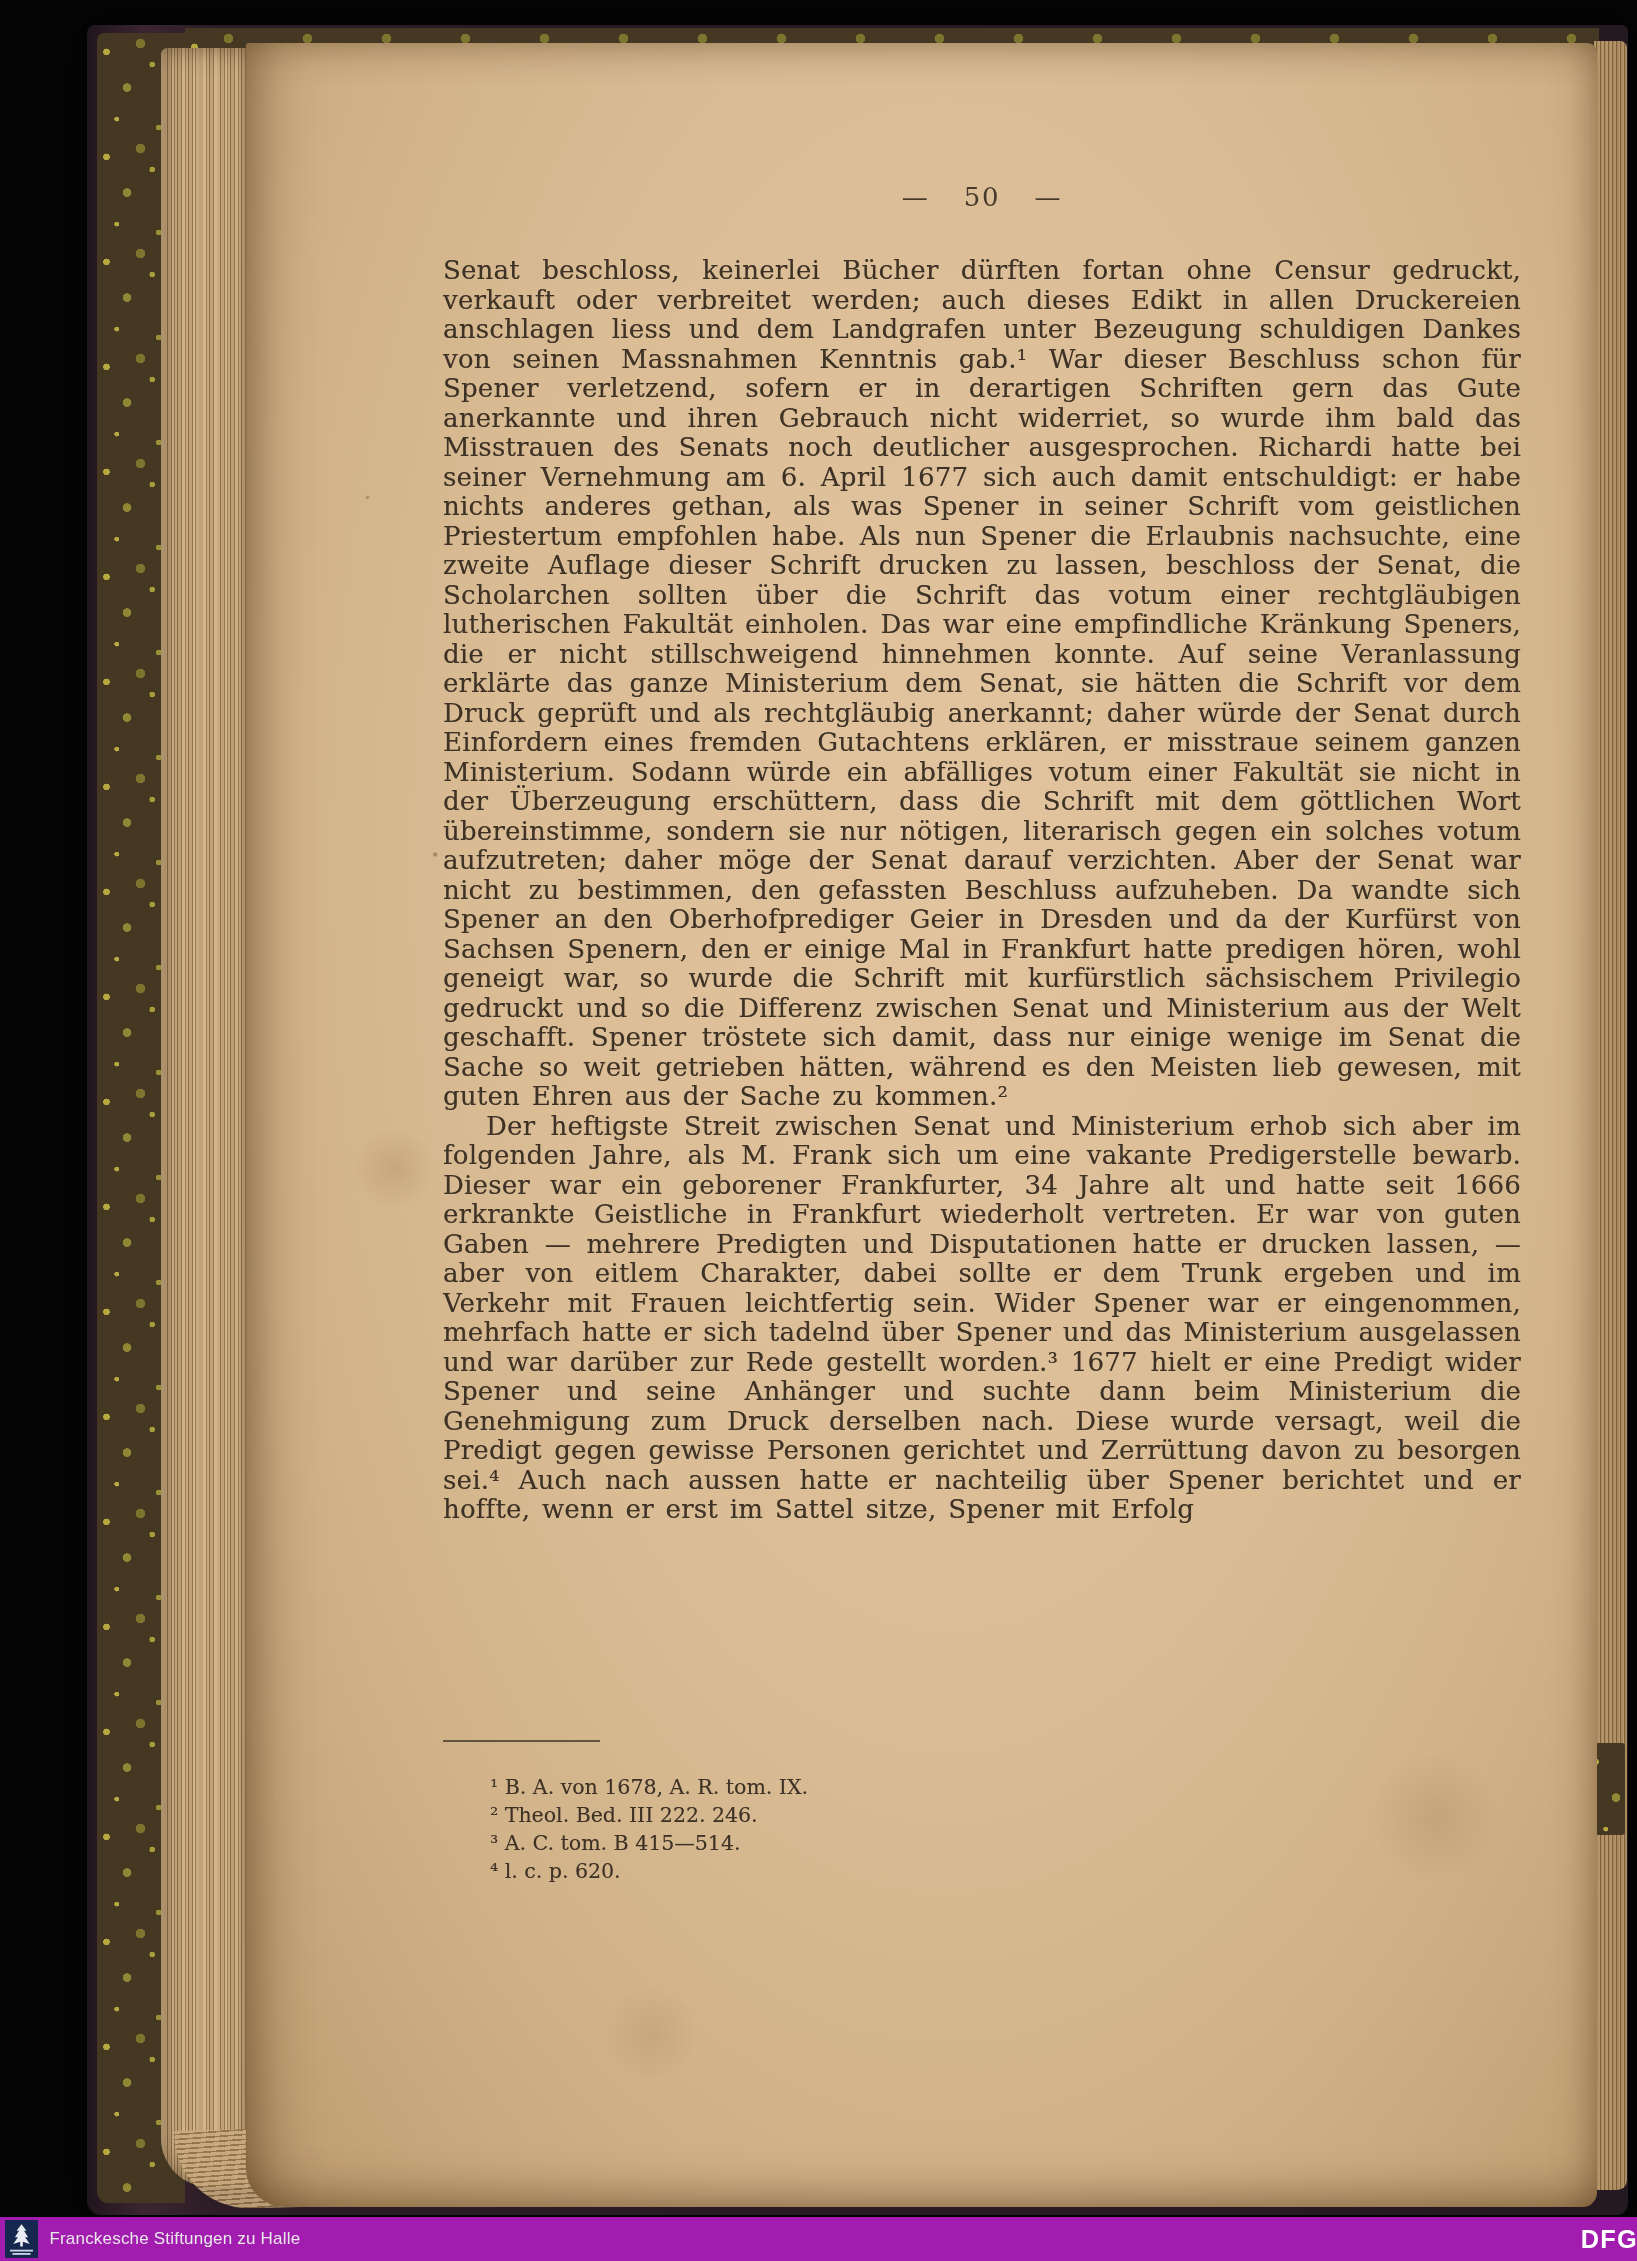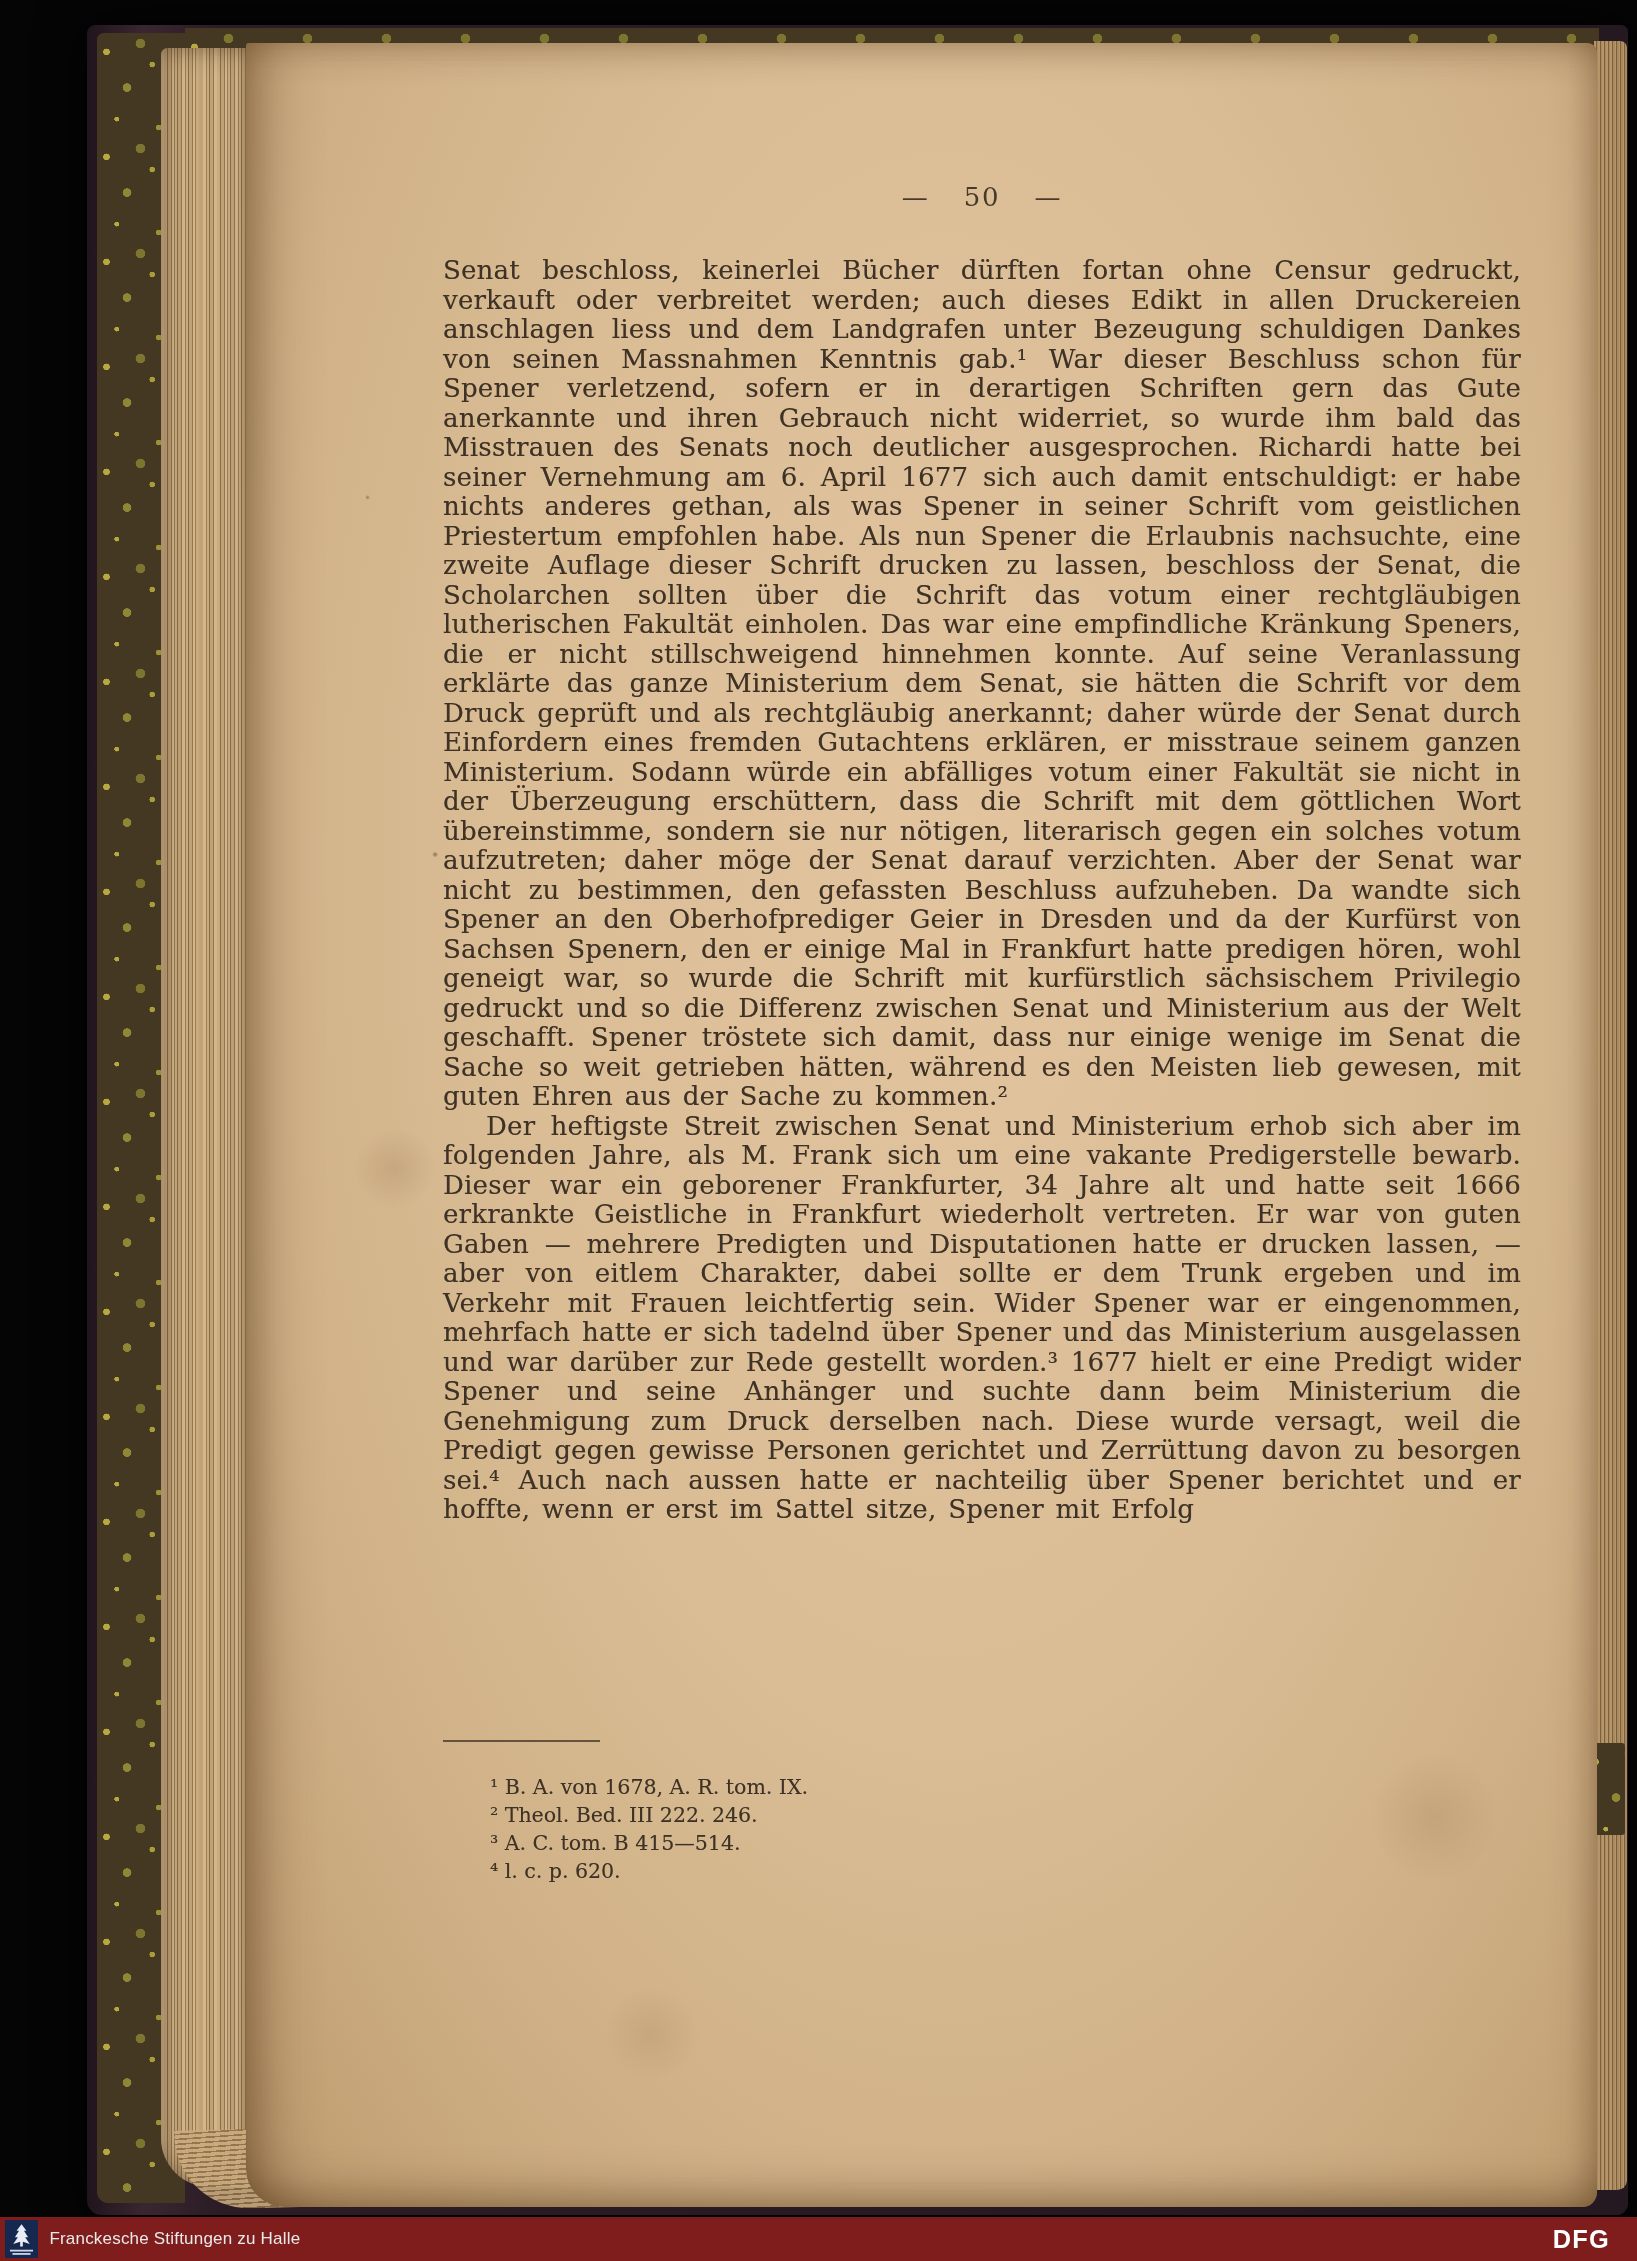--- a/index.html
+++ b/index.html
@@ -104,28 +104,28 @@
   .footnotes {
     position:absolute; left:244px; top:1730px;
     font-size:20.5px; line-height:28px; color:#3e3226;
     text-shadow:0.2px 0.2px 0.4px rgba(62,50,38,.4);
   }
   .footnotes p { margin:0; }
 
   
   .footer-bar {
     position:absolute; left:0; bottom:0; width:1638px; height:44px;
-    background:#7f1d1d; display:flex; align-items:center; justify-content:space-between;
+    background:#a21caf; display:flex; align-items:center; justify-content:space-between;
     font-family:"Liberation Sans", sans-serif;
   }
   .footer-left { display:flex; align-items:center; gap:11.5px; padding-left:4.9px; }
   .emblem { display:block; width:33px; height:38px; }
   .emblem svg { display:block; }
   .inst-text { color:#e9e9e9; font-size:17px; letter-spacing:0.2px; }
-  .dfg { color:#ffffff; font-size:25.4px; font-weight:700; letter-spacing:1.2px; padding-right:28px; }
+  .dfg { color:#ffffff; font-size:25.4px; font-weight:700; letter-spacing:1.2px; }
 </style>
 </head>
 <body>
 
 <div class="scene">
 
   <div class="cover"></div>
   <div class="marble marble-left"></div>
   <div class="marble marble-top"></div>
   <div class="pagestack"></div>

